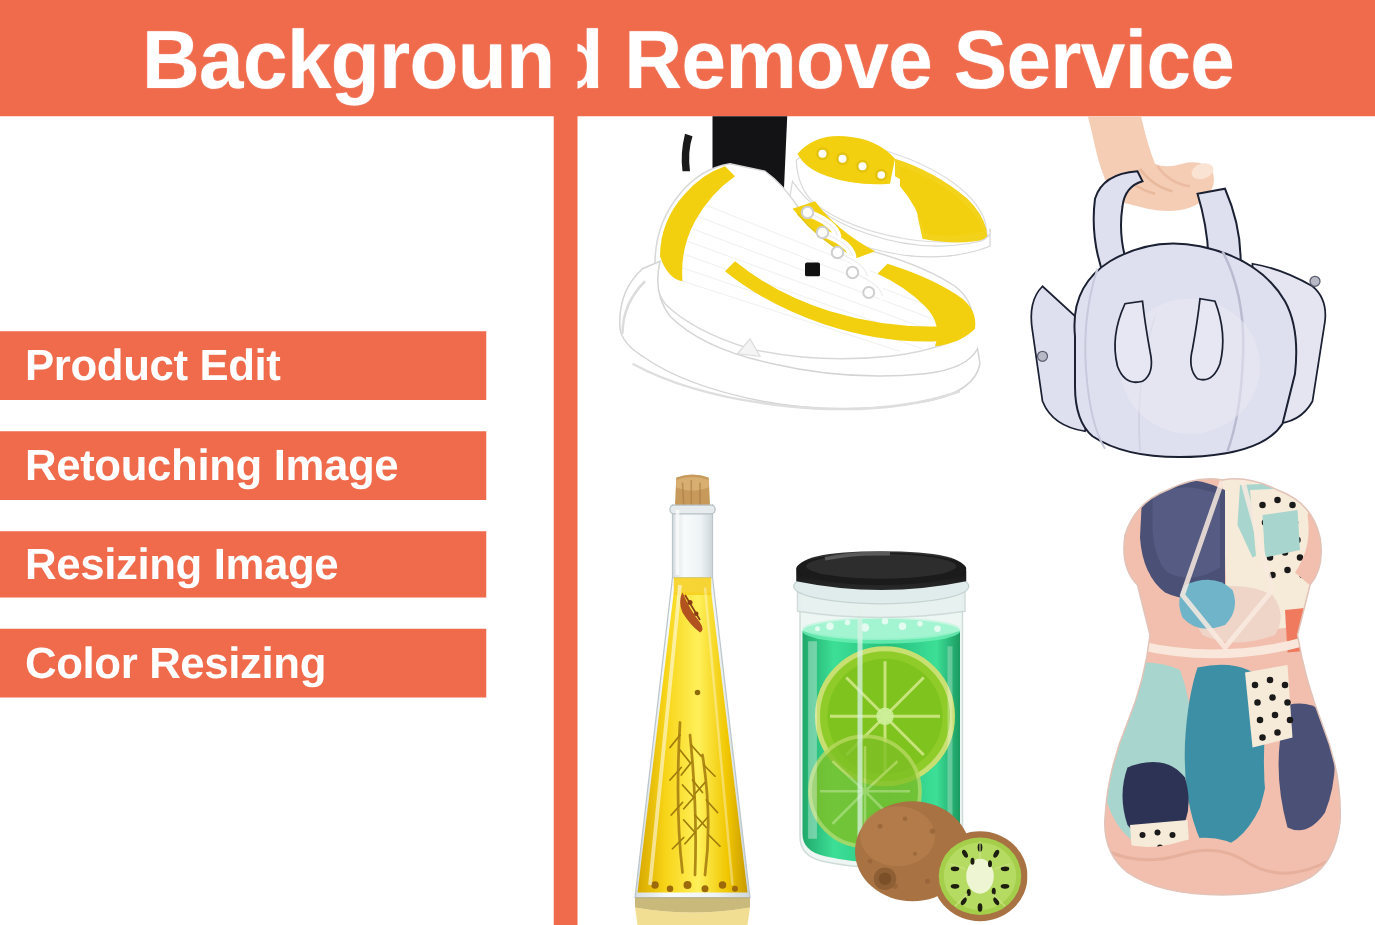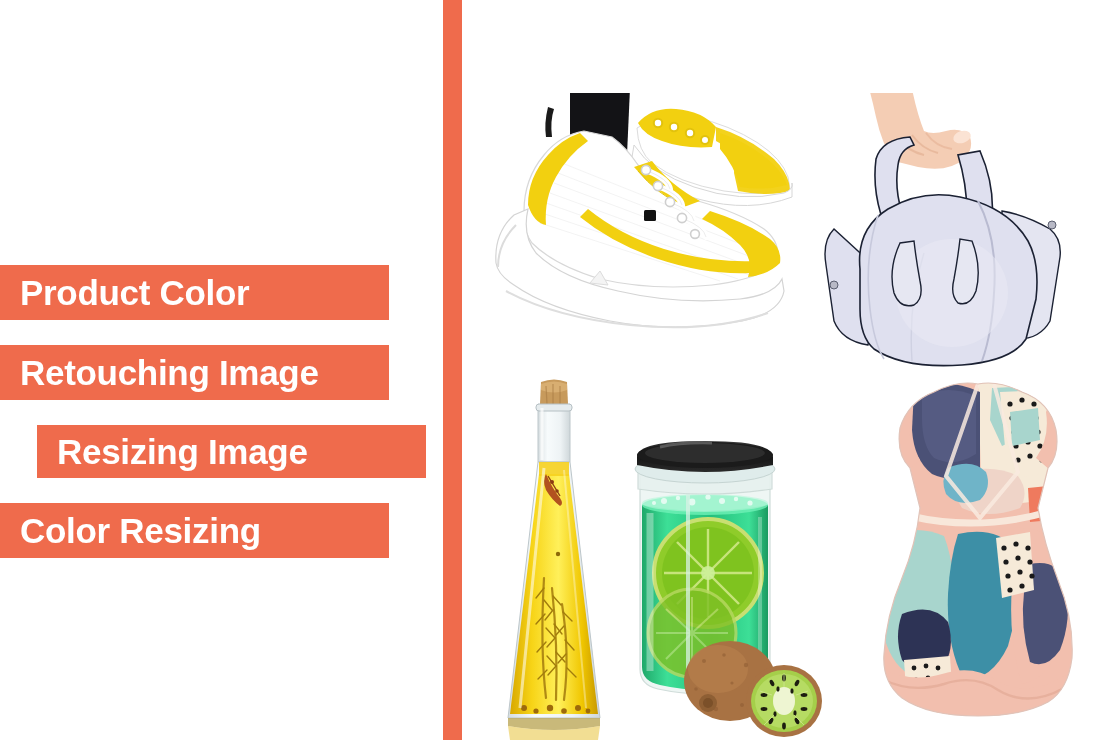--- a/index.html
+++ b/index.html
@@ -34,21 +34,21 @@
 
   
   .service-list { position:absolute; left:0; top:265px; width:389px; }
   .service-item {
     width:389px; height:55px;
     background:#ef6b4c;
     display:flex; align-items:center;
     margin-bottom:25px;
     overflow:hidden;
   }
-  .service-item:nth-child(3){ height:53px;margin-left:37px; }
+  .service-item:nth-child(3){ height:53px; }
   .service-label {
     color:#ffffff; font-weight:bold; font-size:35px;
     padding-left:20px; white-space:nowrap; line-height:1;
     letter-spacing:-0.3px;
   }
 
   
   .products { position:absolute; left:462px; top:93px; width:638px; height:647px; }
   .cell { position:absolute; }
   .cell svg { display:block; }
@@ -57,26 +57,29 @@
   .cell-bag   { left:350px; top:0px;   width:288px; height:285px; }
   .cell-bottle{ left:28px;  top:285px; width:130px; height:362px; }
   .cell-drink { left:150px; top:340px; width:210px; height:307px; }
   .cell-dress { left:400px; top:275px; width:230px; height:372px; }
 </style>
 </head>
 <body>
 
 <div id="canvas">
 
+  <div class="header-bar">
+    <div class="header-title">Background Remove Service</div>
+  </div>
 
   <div class="divider"></div>
 
   <div class="service-list">
     <div class="service-item">
-      <span class="service-label">Product Color</span>
+      <span class="service-label">Product Edit</span>
     </div>
     <div class="service-item">
       <span class="service-label">Retouching Image</span>
     </div>
     <div class="service-item">
       <span class="service-label">Resizing Image</span>
     </div>
     <div class="service-item">
       <span class="service-label">Color Resizing</span>
     </div>

